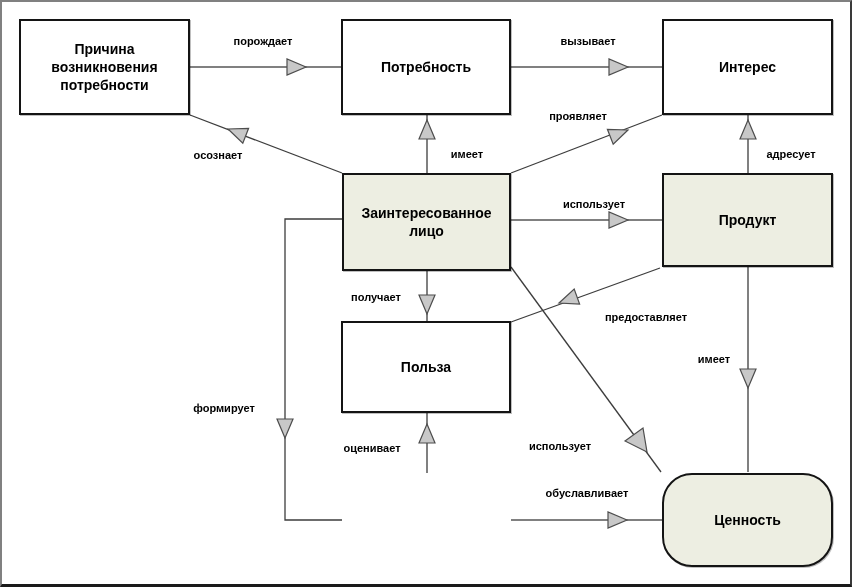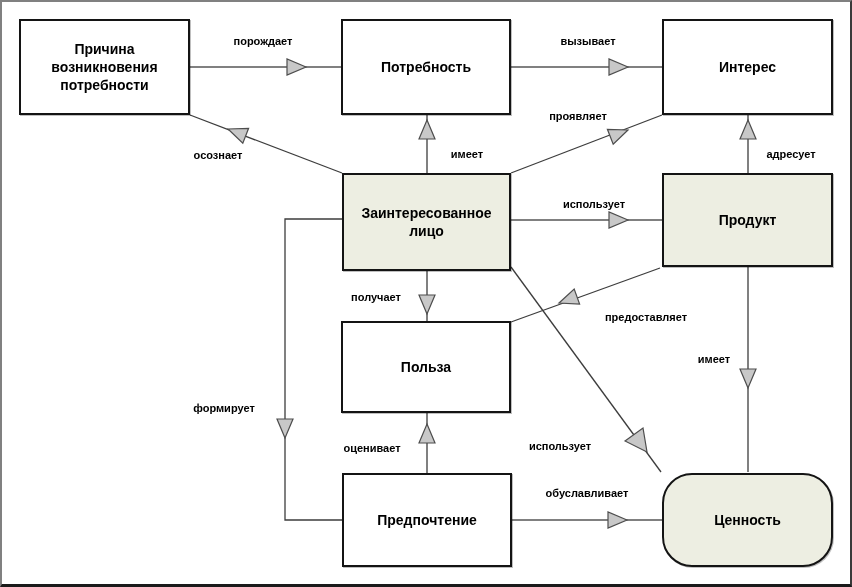--- a/index.html
+++ b/index.html
@@ -108,21 +108,20 @@
     <polygon class="arrow" points="427,424 435,443 419,443"></polygon>
     <polygon class="arrow" points="627,520 608,512 608,528"></polygon>
   </svg>
 
   <div class="node" style="left:17px;  top:17px;  width:171px; height:96px;">Причина возникновения потребности</div>
   <div class="node" style="left:339px; top:17px;  width:170px; height:96px;">Потребность</div>
   <div class="node" style="left:660px; top:17px;  width:171px; height:96px;">Интерес</div>
   <div class="node accent" style="left:340px; top:171px; width:169px; height:98px;">Заинтересованное лицо</div>
   <div class="node" style="left:339px; top:319px; width:170px; height:92px;">Польза</div>
   <div class="node accent" style="left:660px; top:171px; width:171px; height:94px;">Продукт</div>
-  <div class="node" style="left:340px; top:471px; width:170px; height:94px;">Предпочтение</div>
   <div class="node accent" style="left:660px; top:471px; width:171px; height:94px;border-radius:30px;">Ценность</div>
 
   <div class="edge-label" style="left:261px; top:39px;">порождает</div>
   <div class="edge-label" style="left:586px; top:39px;">вызывает</div>
   <div class="edge-label" style="left:216px; top:153px;">осознает</div>
   <div class="edge-label" style="left:465px; top:152px;">имеет</div>
   <div class="edge-label" style="left:576px; top:114px;">проявляет</div>
   <div class="edge-label" style="left:789px; top:152px;">адресует</div>
   <div class="edge-label" style="left:592px; top:202px;">использует</div>
   <div class="edge-label" style="left:374px; top:295px;">получает</div>

